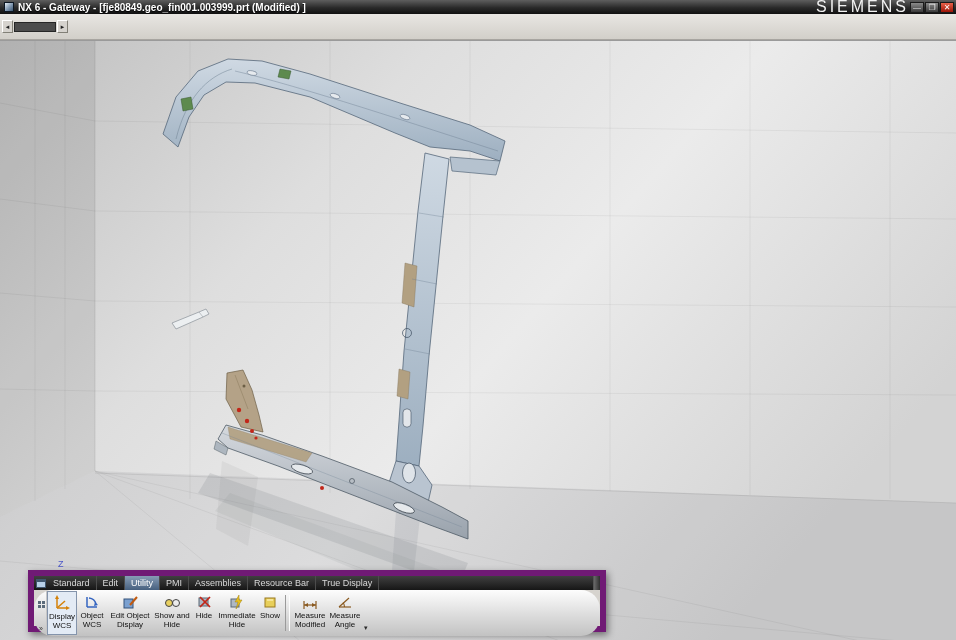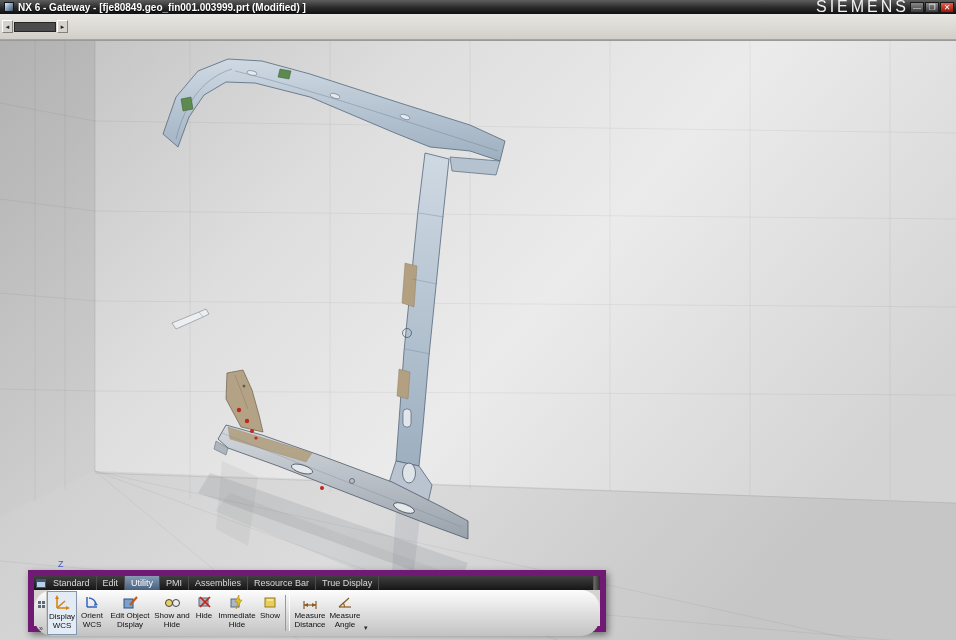--- a/index.html
+++ b/index.html
@@ -257,21 +257,21 @@
         <span class="picon">
           <svg width="16" height="16">
               <g stroke="#3565c0" stroke-width="1.5" fill="none">
                 <line x1="3" y1="13" x2="3" y2="3"></line>
                 <line x1="3" y1="13" x2="13" y2="13"></line>
                 <path d="M5,4 A8,8 0 0 1 12,10"></path>
               </g>
               <polygon points="11,8 14,11 10,12" fill="#3565c0"></polygon>
             </svg>
         </span>
-        <span class="l1">Orient</span>
+        <span class="l1">Object</span>
         <span class="l2">WCS</span>
       </div>
 
       <div class="pbtn w46">
         <span class="picon">
           <svg width="16" height="16">
               <rect x="2" y="5" width="9" height="9" fill="#7aa0d0" stroke="#35527a"></rect>
               <line x1="8" y1="11" x2="15" y2="3" stroke="#c05a10" stroke-width="2"></line>
             </svg>
         </span>
@@ -335,21 +335,21 @@
               <g stroke="#8a5a20" stroke-width="1.2">
                 <line x1="2" y1="11" x2="14" y2="11"></line>
                 <line x1="2" y1="7" x2="2" y2="15"></line>
                 <line x1="14" y1="7" x2="14" y2="15"></line>
               </g>
               <polygon points="2,11 6,9 6,13" fill="#8a5a20"></polygon>
               <polygon points="14,11 10,9 10,13" fill="#8a5a20"></polygon>
             </svg>
         </span>
         <span class="l1">Measure</span>
-        <span class="l2">Distance</span>
+        <span class="l2">Modified</span>
       </div>
 
       <div class="pbtn w34">
         <span class="picon">
           <svg width="16" height="16">
               <g stroke="#8a5a20" stroke-width="1.2" fill="none">
                 <line x1="2" y1="13" x2="14" y2="13"></line>
                 <line x1="2" y1="13" x2="12" y2="4"></line>
                 <path d="M7.5,13 A6,6 0 0 0 6,8.6"></path>
               </g>

